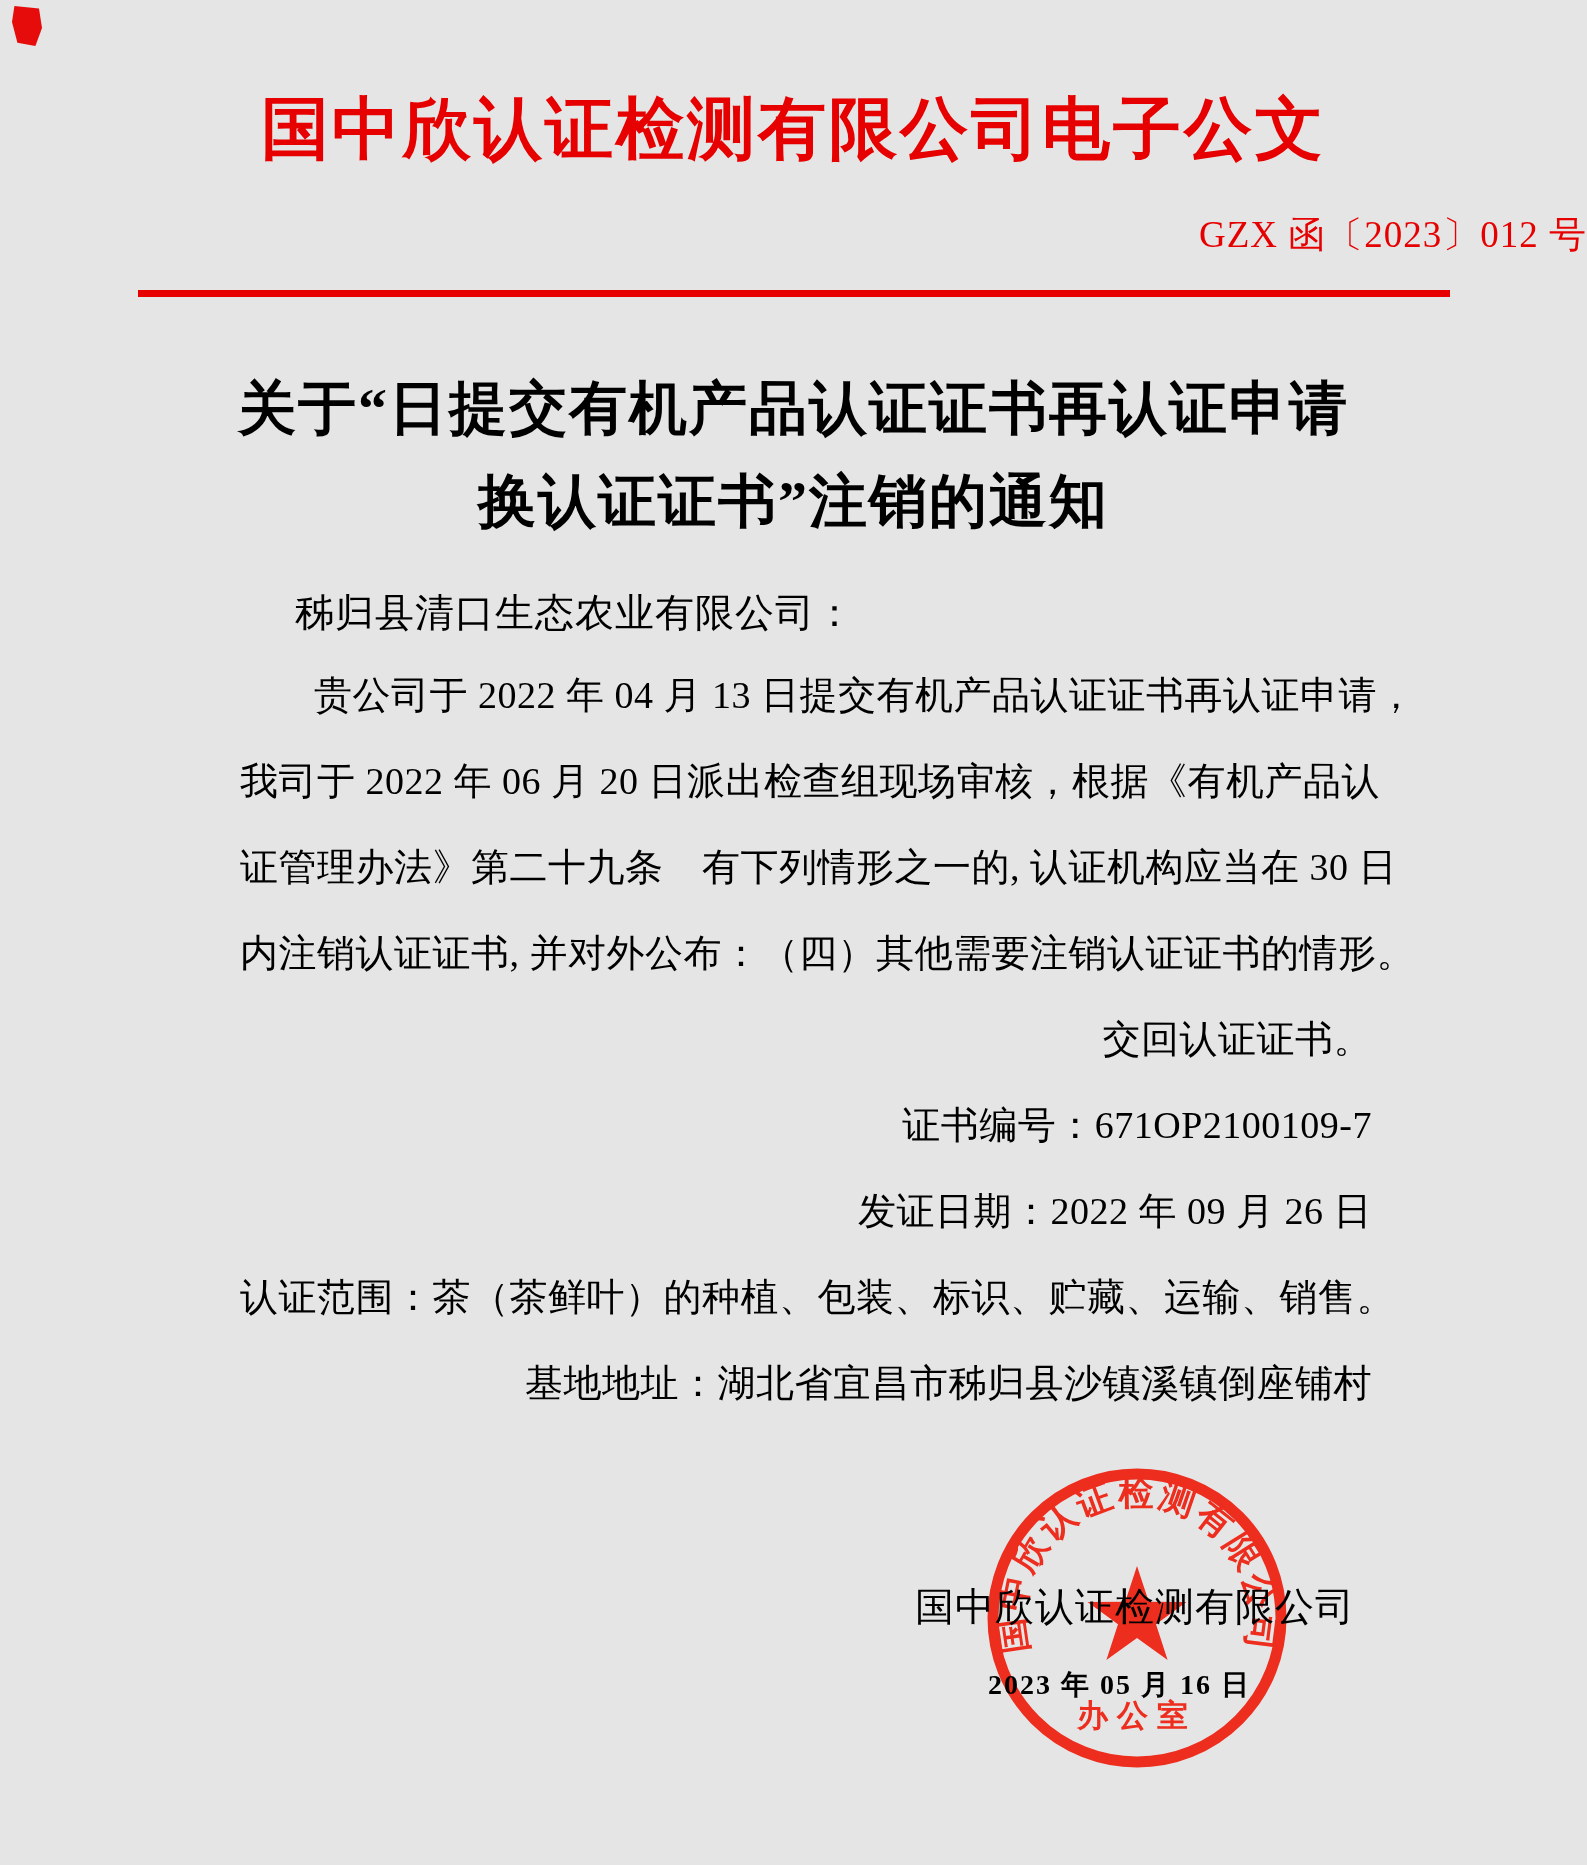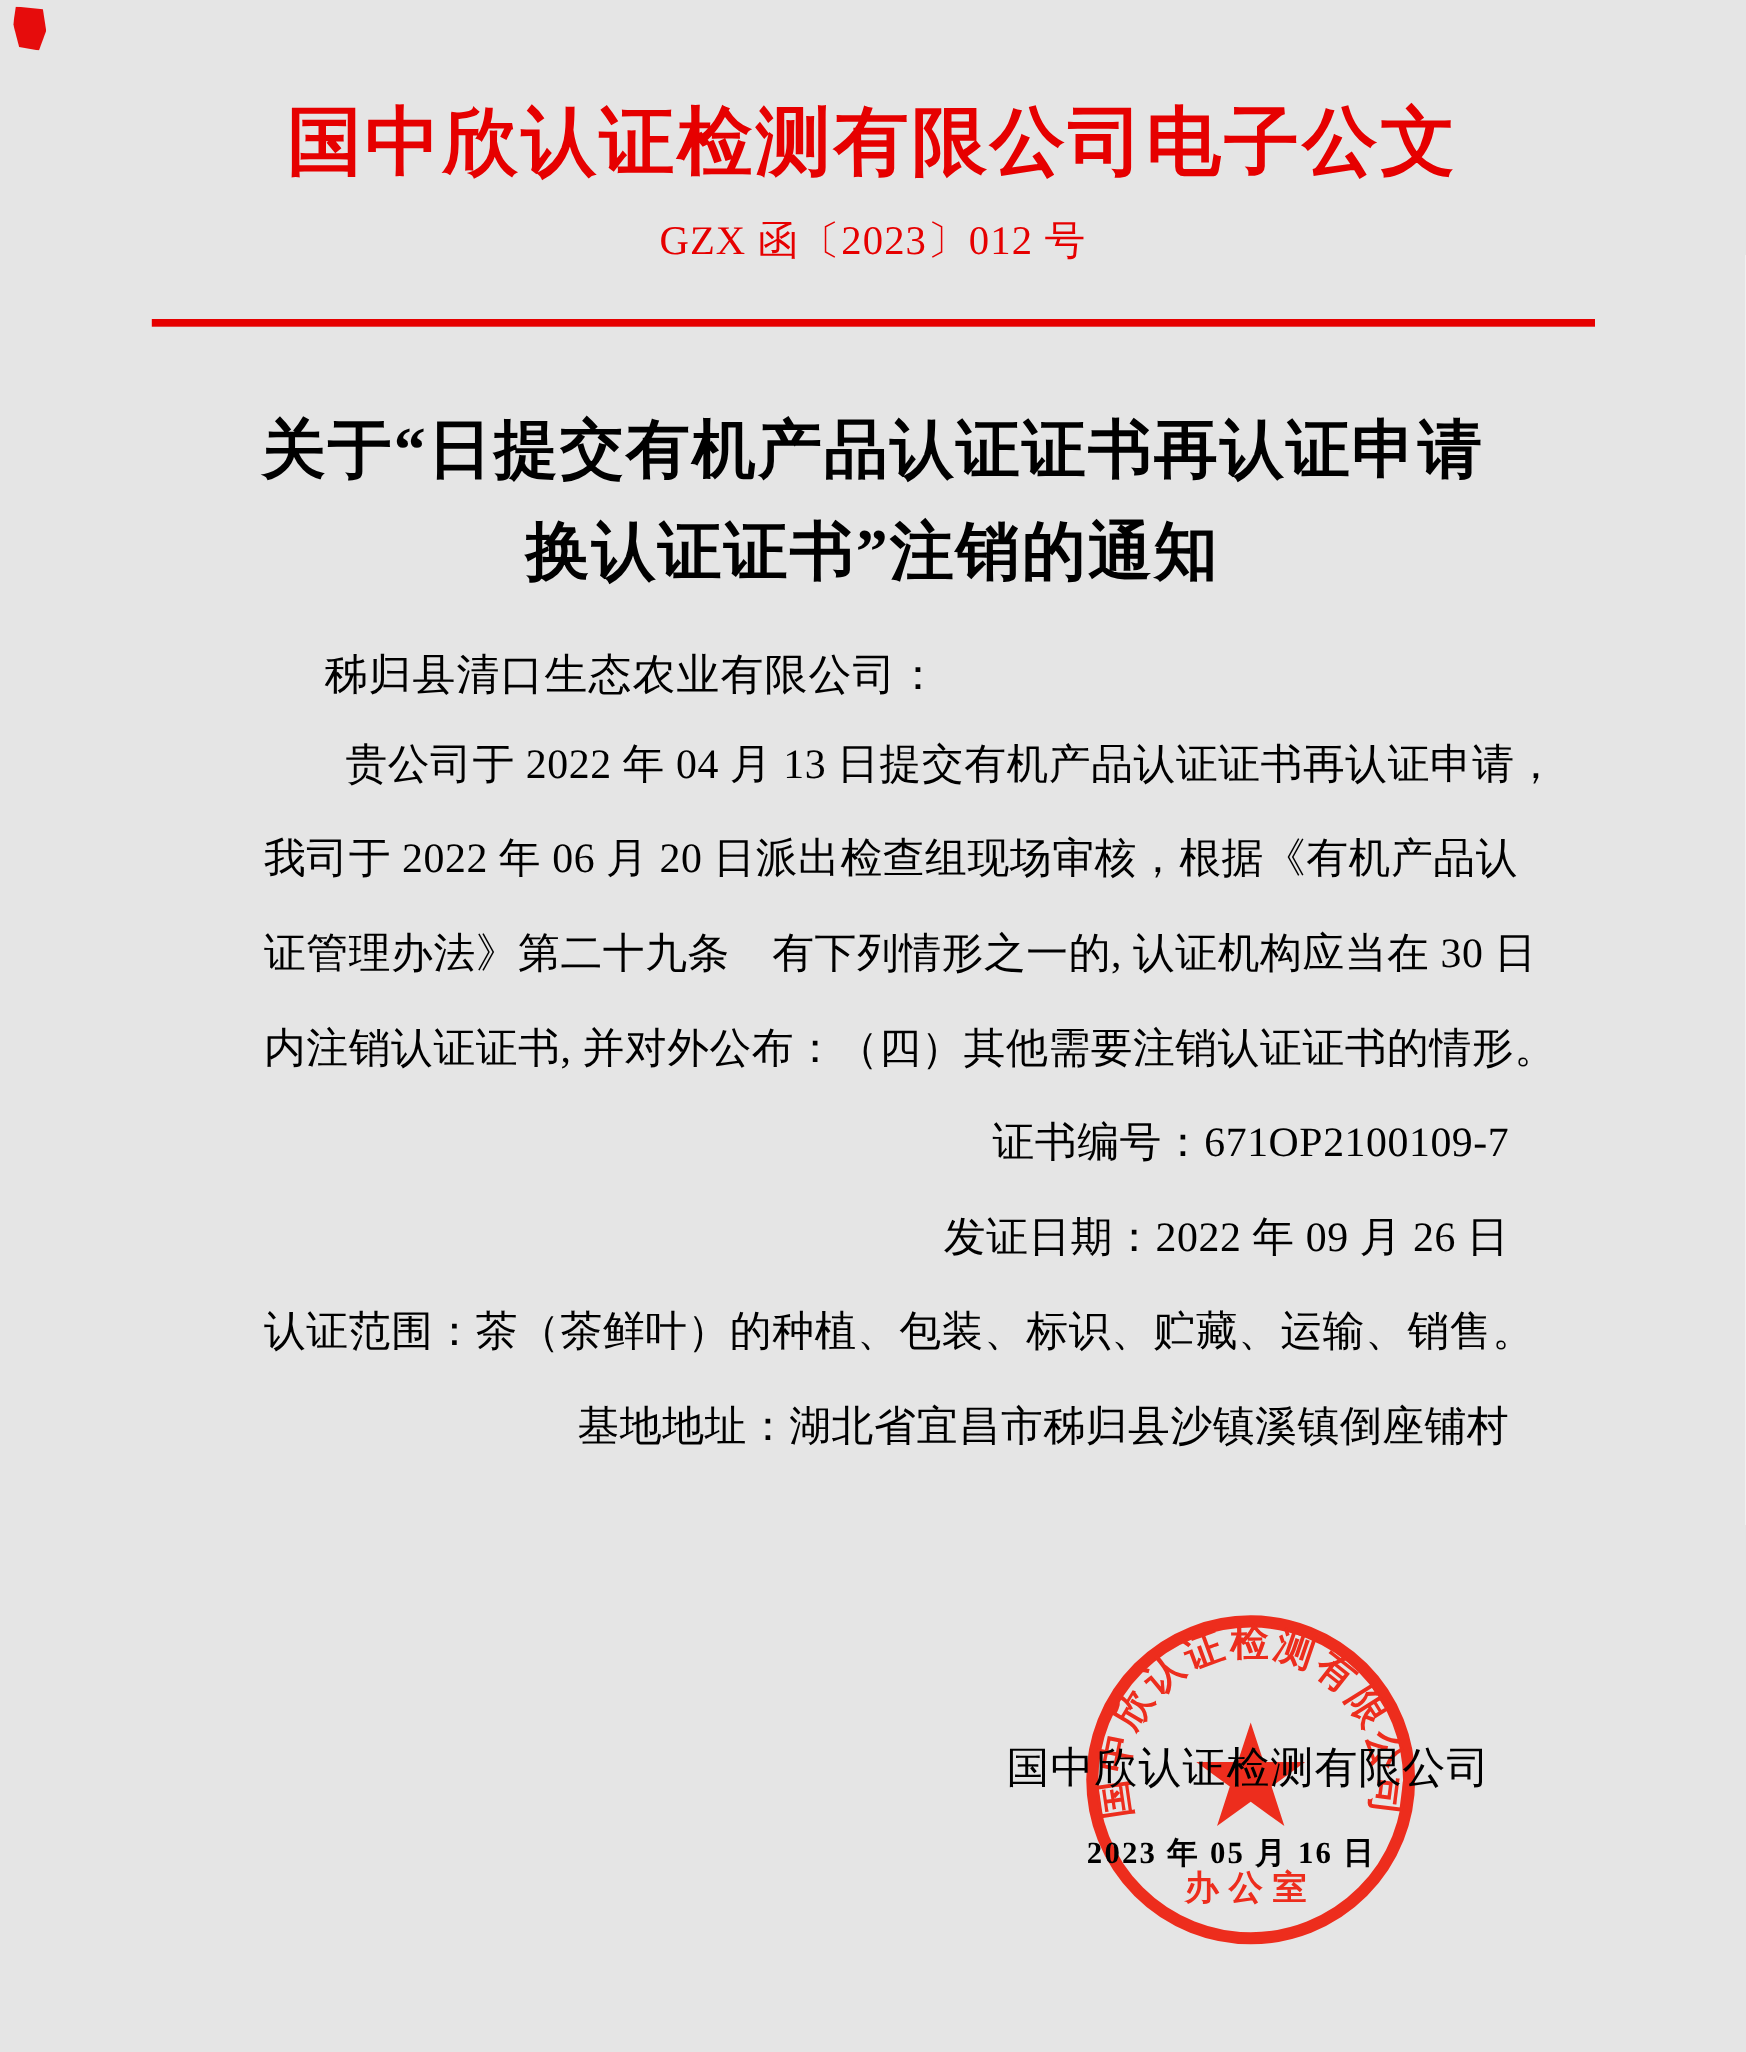--- a/index.html
+++ b/index.html
@@ -18,22 +18,22 @@
     clip-path:polygon(8% 0,90% 6%,100% 55%,78% 100%,18% 92%,0 40%);
     opacity:.95;
   }
   
   #header-title{
     left:0;top:84px;width:100%;
     text-align:center;
     font-size:68px;font-weight:bold;letter-spacing:3px;
   }
   #doc-number{
-    left:0;top:194px;width:100%;
-    text-align:center;
+    left:0;top:210px;width:100%;
+    text-align:right;
     font-size:37px;letter-spacing:1px;
   }
   #red-rule{
     left:138px;top:290px;width:1312px;height:7px;
   }
   
   #doc-title{
     left:0;top:362px;width:100%;
     text-align:center;
     font-size:58px;font-weight:bold;
@@ -86,20 +86,21 @@
     <div>换认证证书”注销的通知</div>
   </div>
 
   <div id="salutation" class="abs">秭归县清口生态农业有限公司：</div>
 
   <div id="body-block" class="abs">
     <div class="line indent">贵公司于 2022 年 04 月 13 日提交有机产品认证证书再认证申请，</div>
     <div class="line">我司于 2022 年 06 月 20 日派出检查组现场审核，根据《有机产品认</div>
     <div class="line">证管理办法》第二十九条　有下列情形之一的, 认证机构应当在 30 日</div>
     <div class="line">内注销认证证书, 并对外公布：（四）其他需要注销认证证书的情形。</div>
+    <div class="line">交回认证证书。</div>
     <div class="line">证书编号：671OP2100109-7</div>
     <div class="line">发证日期：2022 年 09 月 26 日</div>
     <div class="line">认证范围：茶（茶鲜叶）的种植、包装、标识、贮藏、运输、销售。</div>
     <div class="line">基地地址：湖北省宜昌市秭归县沙镇溪镇倒座铺村</div>
   </div>
 
   <div id="sig-company" class="abs">国中欣认证检测有限公司</div>
 
   <div id="sig-date" class="abs">2023 年 05 月 16 日</div>
 

